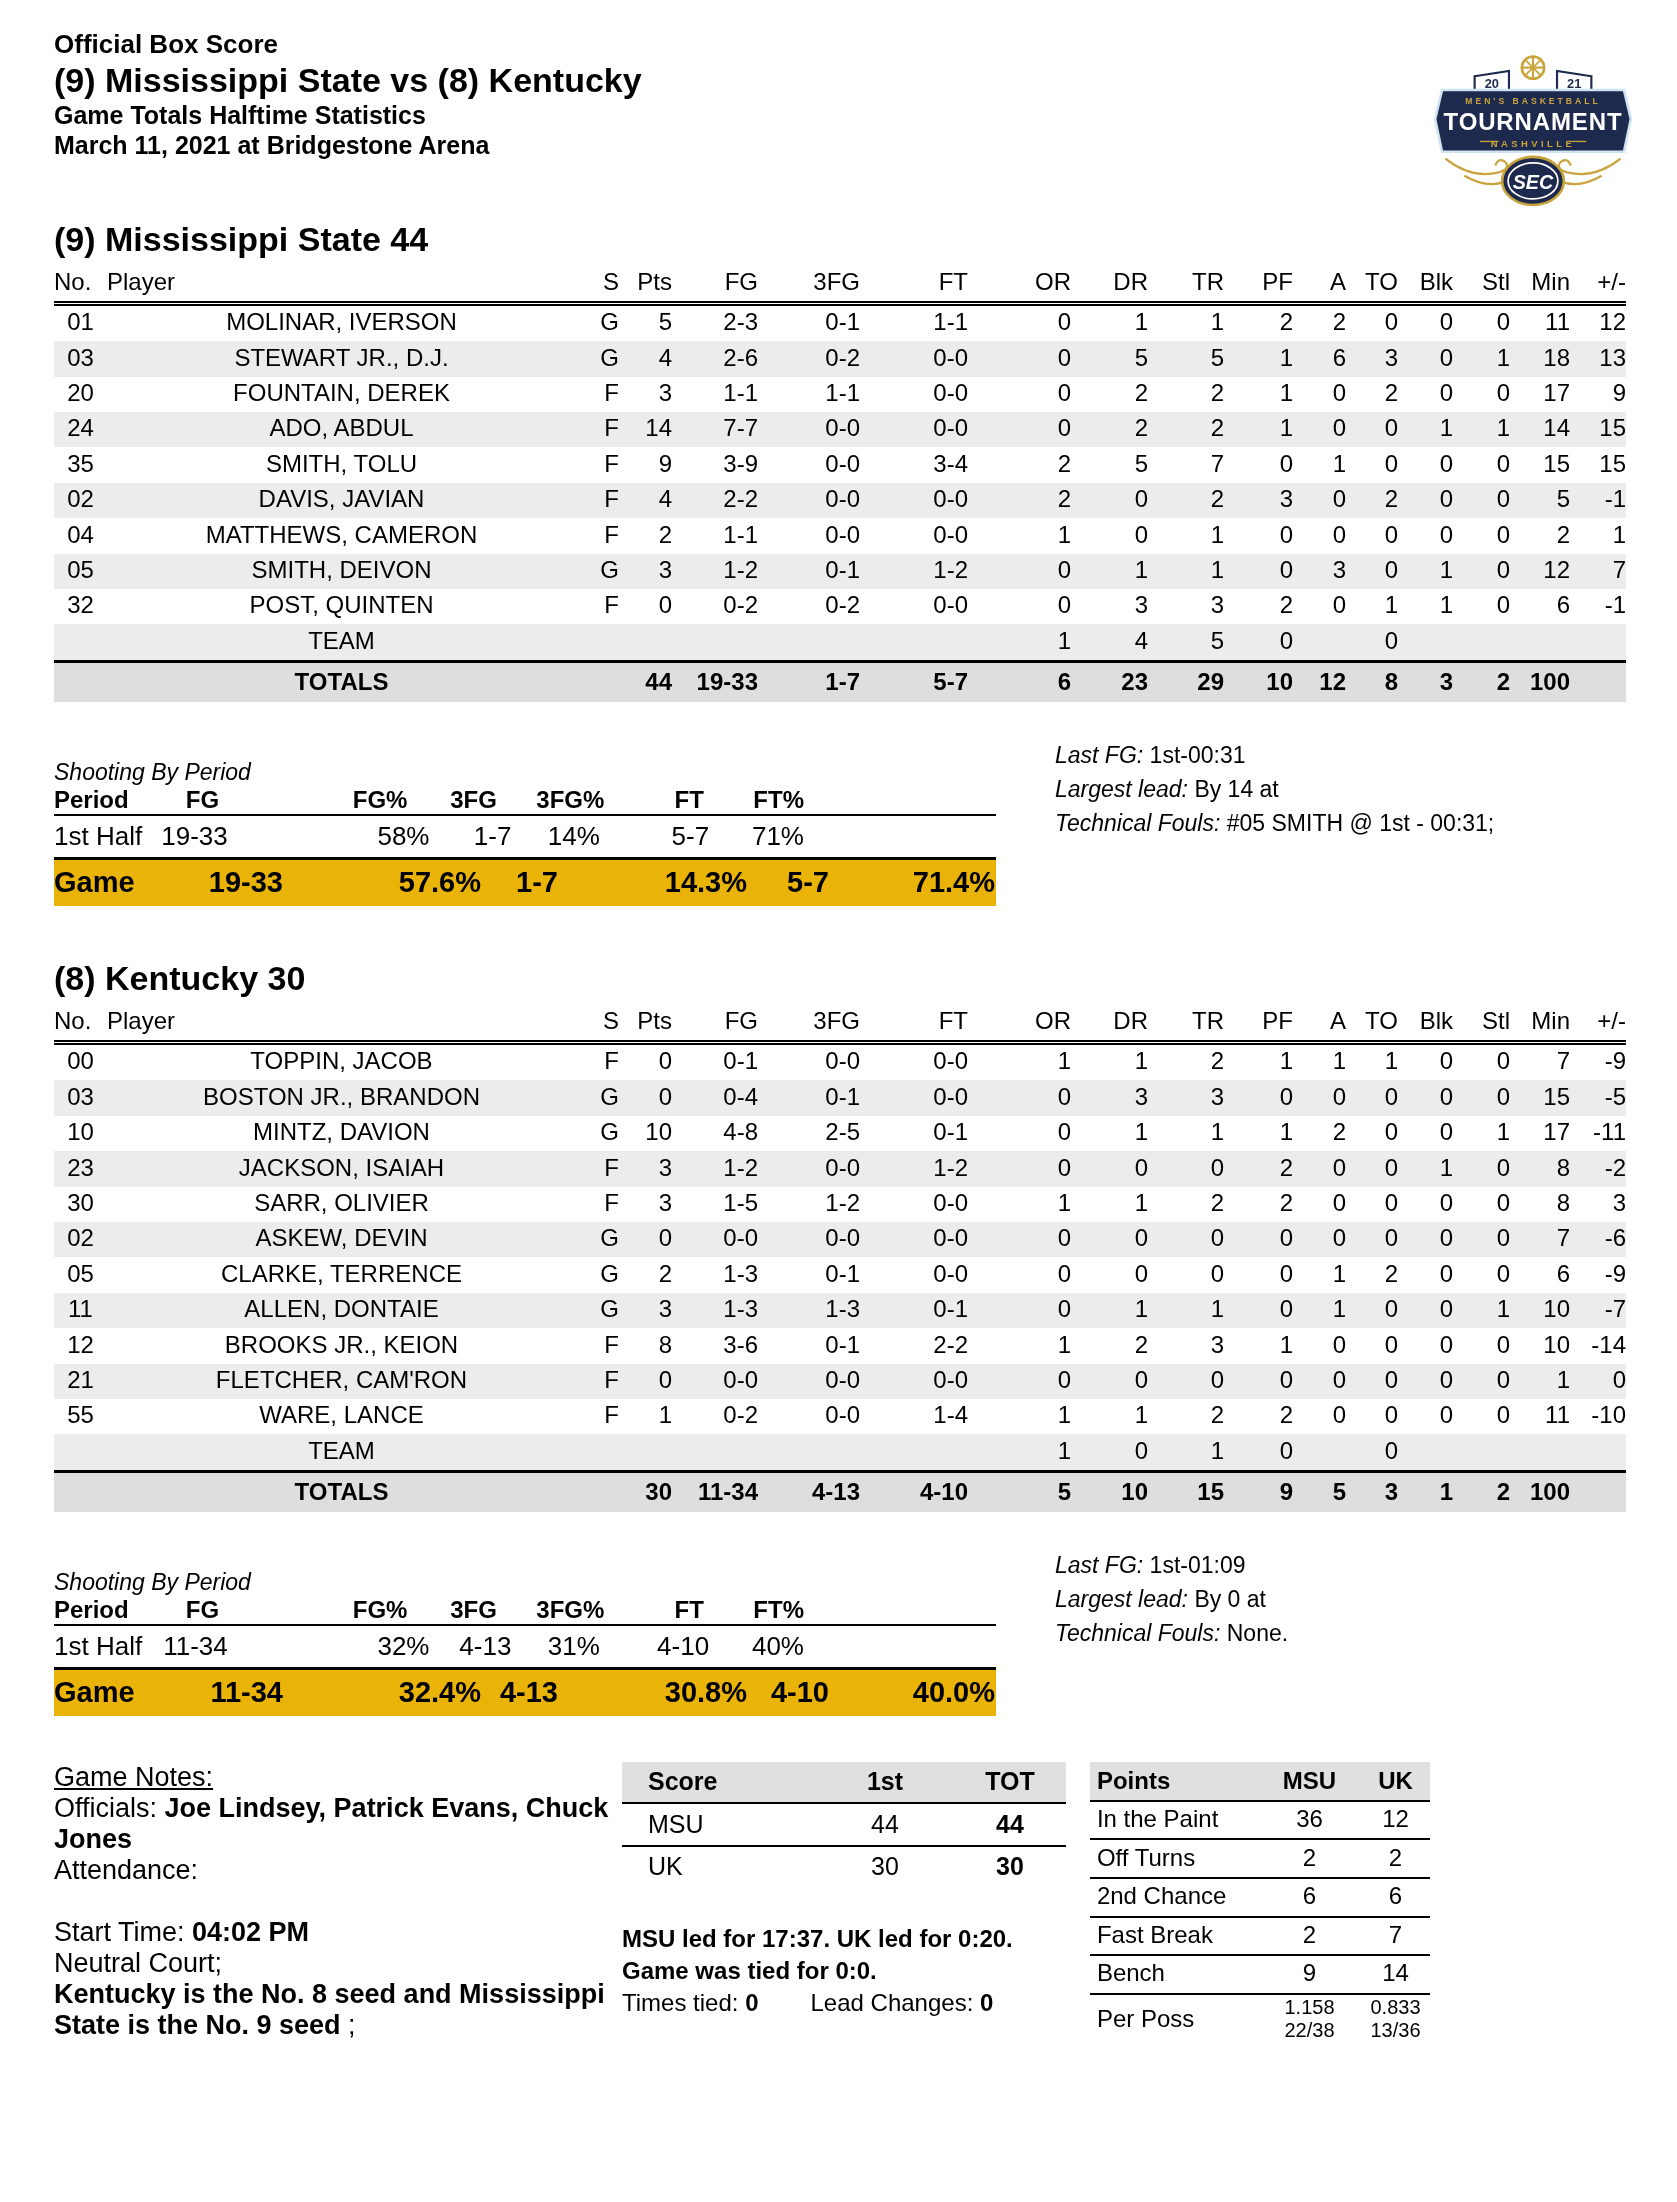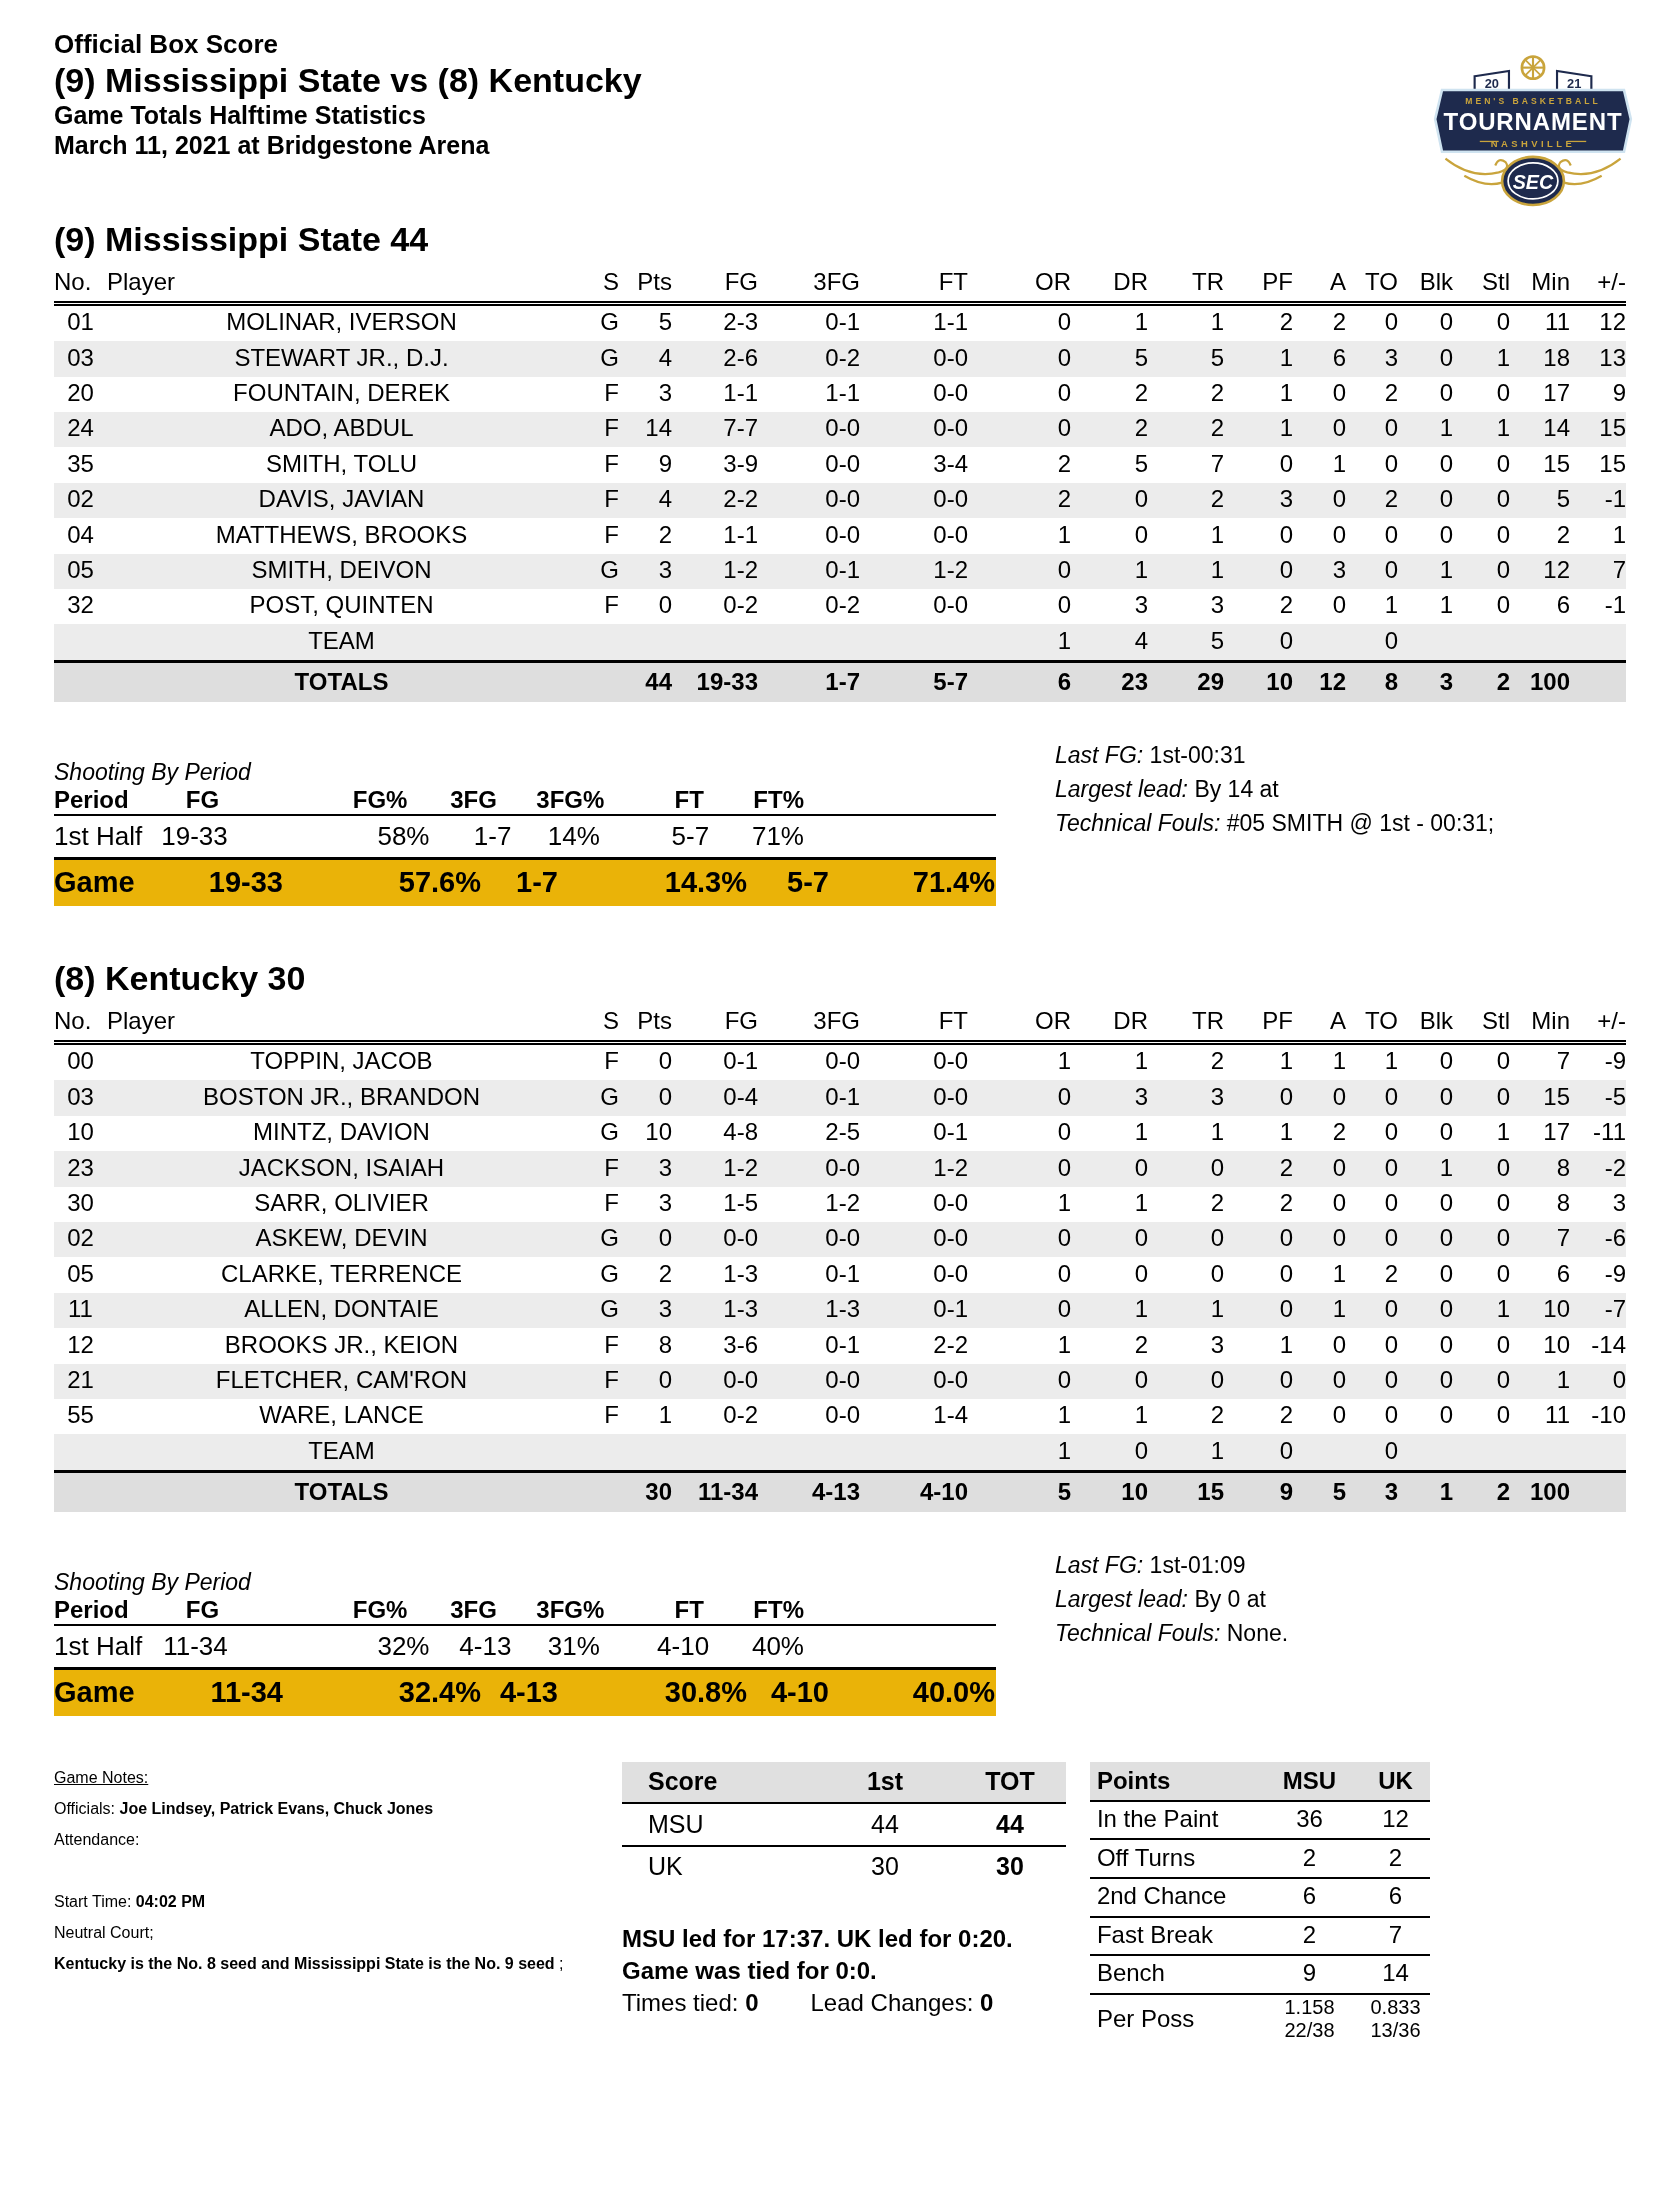--- a/index.html
+++ b/index.html
@@ -55,21 +55,21 @@
   .sh-game .g2{width:198px;text-align:right;}
   .sh-game .g3{width:77px;text-align:right;}
   .sh-game .g4{width:189px;text-align:right;}
   .sh-game .g5{width:82px;text-align:right;}
   .sh-game .g6{width:166px;text-align:right;}
   .team-notes{margin-left:59px;padding-top:6.9px;width:568px;}
   .note-line{font-size:23px;line-height:34px;}
   .il{font-style:italic;}
   
   .bottom{display:flex;margin-top:46px;align-items:flex-start;}
-  .gn{width:555px;font-size:16px;line-height:31px;}
+  .gn{width:555px;font-size:27px;line-height:31px;}
   .gn .u{text-decoration:underline;}
   .gn .b{font-weight:700;}
   .gn .spacer{height:31px;}
   .mid{width:443px;margin-left:13px;}
   table.score{width:443px;border-collapse:collapse;table-layout:fixed;font-size:25px;}
   table.score th{background:#e0e0e0;font-weight:700;text-align:center;padding:5.2px 0 6px 0;border-bottom:2.6px solid #000;}
   table.score th:first-child{text-align:left;padding-left:26px;}
   table.score td{text-align:center;padding:5.2px 0 6px 0;}
   table.score td:first-child{text-align:left;padding-left:26px;}
   table.score tbody tr:first-child td{border-bottom:2.6px solid #000;}
@@ -292,21 +292,21 @@
             <td>3</td>
             <td>0</td>
             <td>2</td>
             <td>0</td>
             <td>0</td>
             <td>5</td>
             <td>-1</td>
           </tr>
           <tr class="row-player">
             <td>04</td>
-            <td>MATTHEWS, BROOKS</td>
+            <td>MATTHEWS, CAMERON</td>
             <td>F</td>
             <td>2</td>
             <td>1-1</td>
             <td>0-0</td>
             <td>0-0</td>
             <td>1</td>
             <td>0</td>
             <td>1</td>
             <td>0</td>
             <td>0</td>

